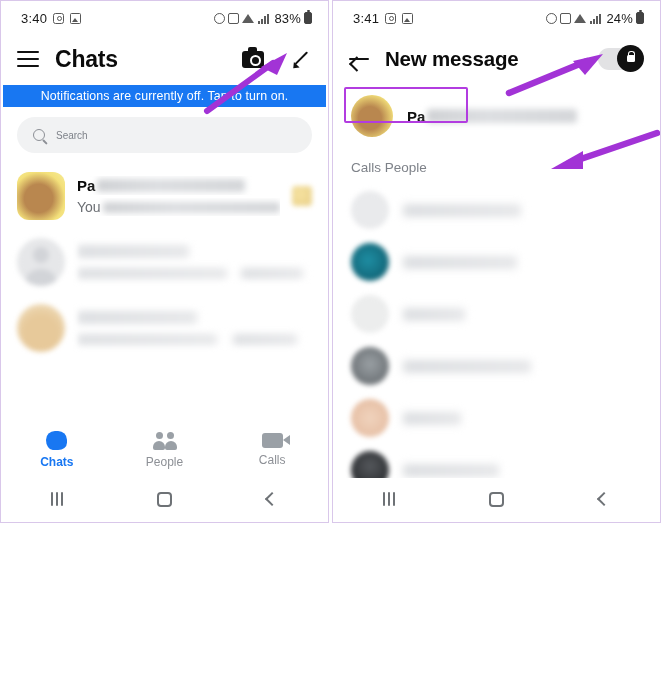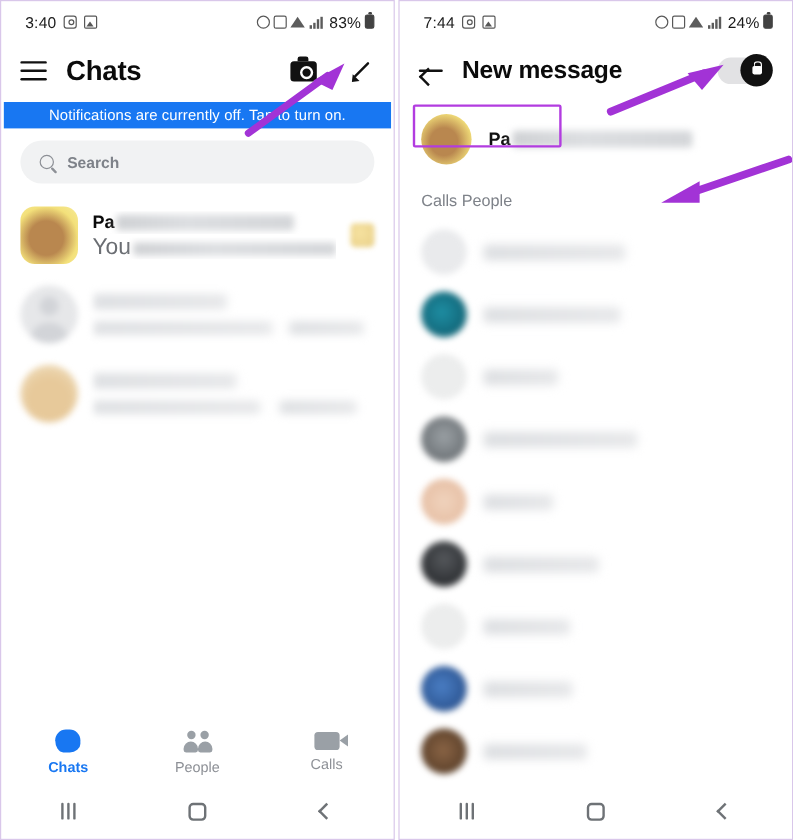--- a/index.html
+++ b/index.html
@@ -14,21 +14,21 @@
     width: 661px; height: 700px;
     display: flex;
     gap: 3px;
     background: #ffffff;
   }
 
   
   .panel {
     position: relative;
     width: 329px;
-    height: 700px;
+    height: 523px;
     background: #ffffff;
     border: 1px solid #d9c7ea;
     overflow: hidden;
     flex: 0 0 329px;
   }
   .panel-inner {
     position: absolute;
     inset: 2px;
     background: #ffffff;
     overflow: hidden;
@@ -209,21 +209,21 @@
   }
   .search-ico {
     width: 12px; height: 12px; border: 1.8px solid #8d9096;
     border-radius:50%; position:relative; flex:0 0 auto;
   }
   .search-ico::after{
     content:""; position:absolute; right:-4px; bottom:-3px;
     width:6px;height:1.8px;background:#8d9096;border-radius:2px;
     transform:rotate(45deg);
   }
-  .search-box .ph { font-size: 13px; color: #7e8289; font-weight: bold; }
+  .search-box .ph { font-size: 10px; color: #7e8289; }
 
   
   .chatlist { padding-top: 2px; }
   .chat-row {
     display:flex; align-items:center;
     padding: 9px 14px;
     gap: 12px;
     cursor:pointer;
     min-height: 66px;
   }
@@ -245,21 +245,21 @@
     transform:translateX(-50%);
   }
   .chat-text { flex:1 1 auto; min-width:0; }
   .chat-name {
     font-size: 15px; font-weight: bold; color: #0b0b0b;
     white-space:nowrap; overflow:hidden;
     display:flex; align-items:center;
     height: 19px;
   }
   .chat-sub {
-    font-size: 19px; color: #6b6e73; margin-top: 3px;
+    font-size: 14px; color: #6b6e73; margin-top: 3px;
     white-space:nowrap; overflow:hidden;
     display:flex; align-items:center;
     height: 18px;
   }
   
   .redact {
     display:inline-block;
     background: linear-gradient(90deg,#cfd1d4,#dcdee1 40%,#d4d6d9);
     border-radius: 3px;
     filter: blur(3.2px);
@@ -501,21 +501,21 @@
       <path d="M8 58 L74 10" stroke="#a233d6" stroke-width="6" stroke-linecap="round" fill="none"></path>
       <path d="M88 0 L62 14 L78 22 Z" fill="#a233d6"></path>
     </svg>
   </div>
 
   <div class="panel">
     <div class="panel-inner">
 
       <div class="statusbar">
         <div class="sb-left">
-          <span class="sb-time">7:44</span>
+          <span class="sb-time">3:41</span>
           <span class="sb-ico square-ico"></span>
           <span class="sb-ico photo-ico"></span>
         </div>
         <div class="sb-right">
           <span class="sb-ico alarm-ico"></span>
           <span class="sb-ico vibrate-ico"></span>
           <span class="wifi-ico"></span>
           <span class="sig-ico">
               <i></i>
               <i></i>

